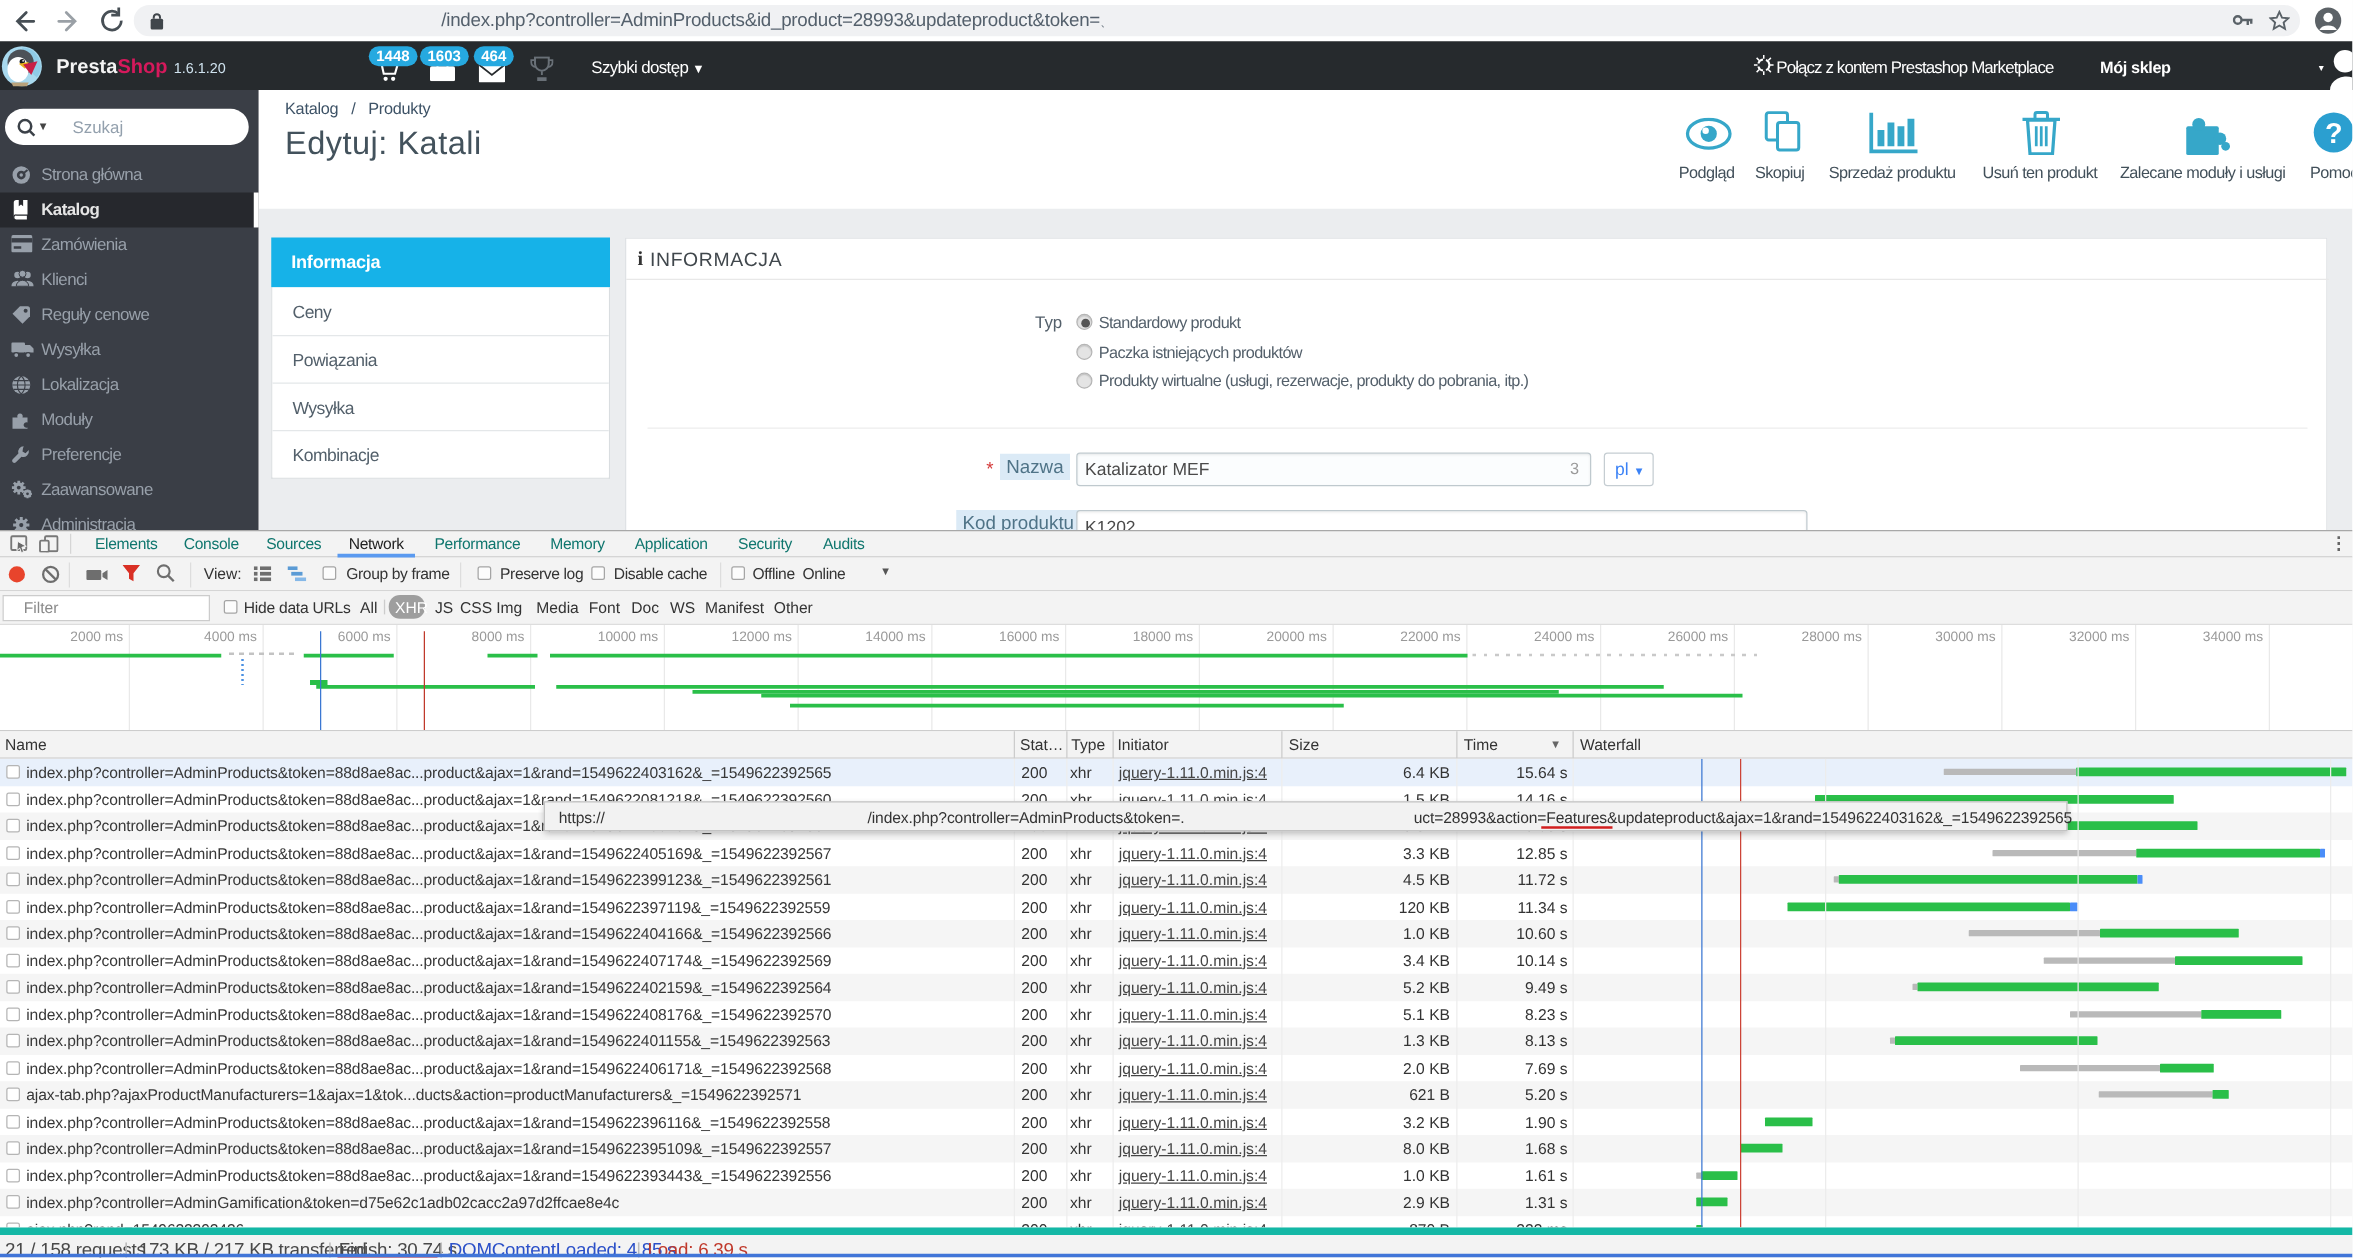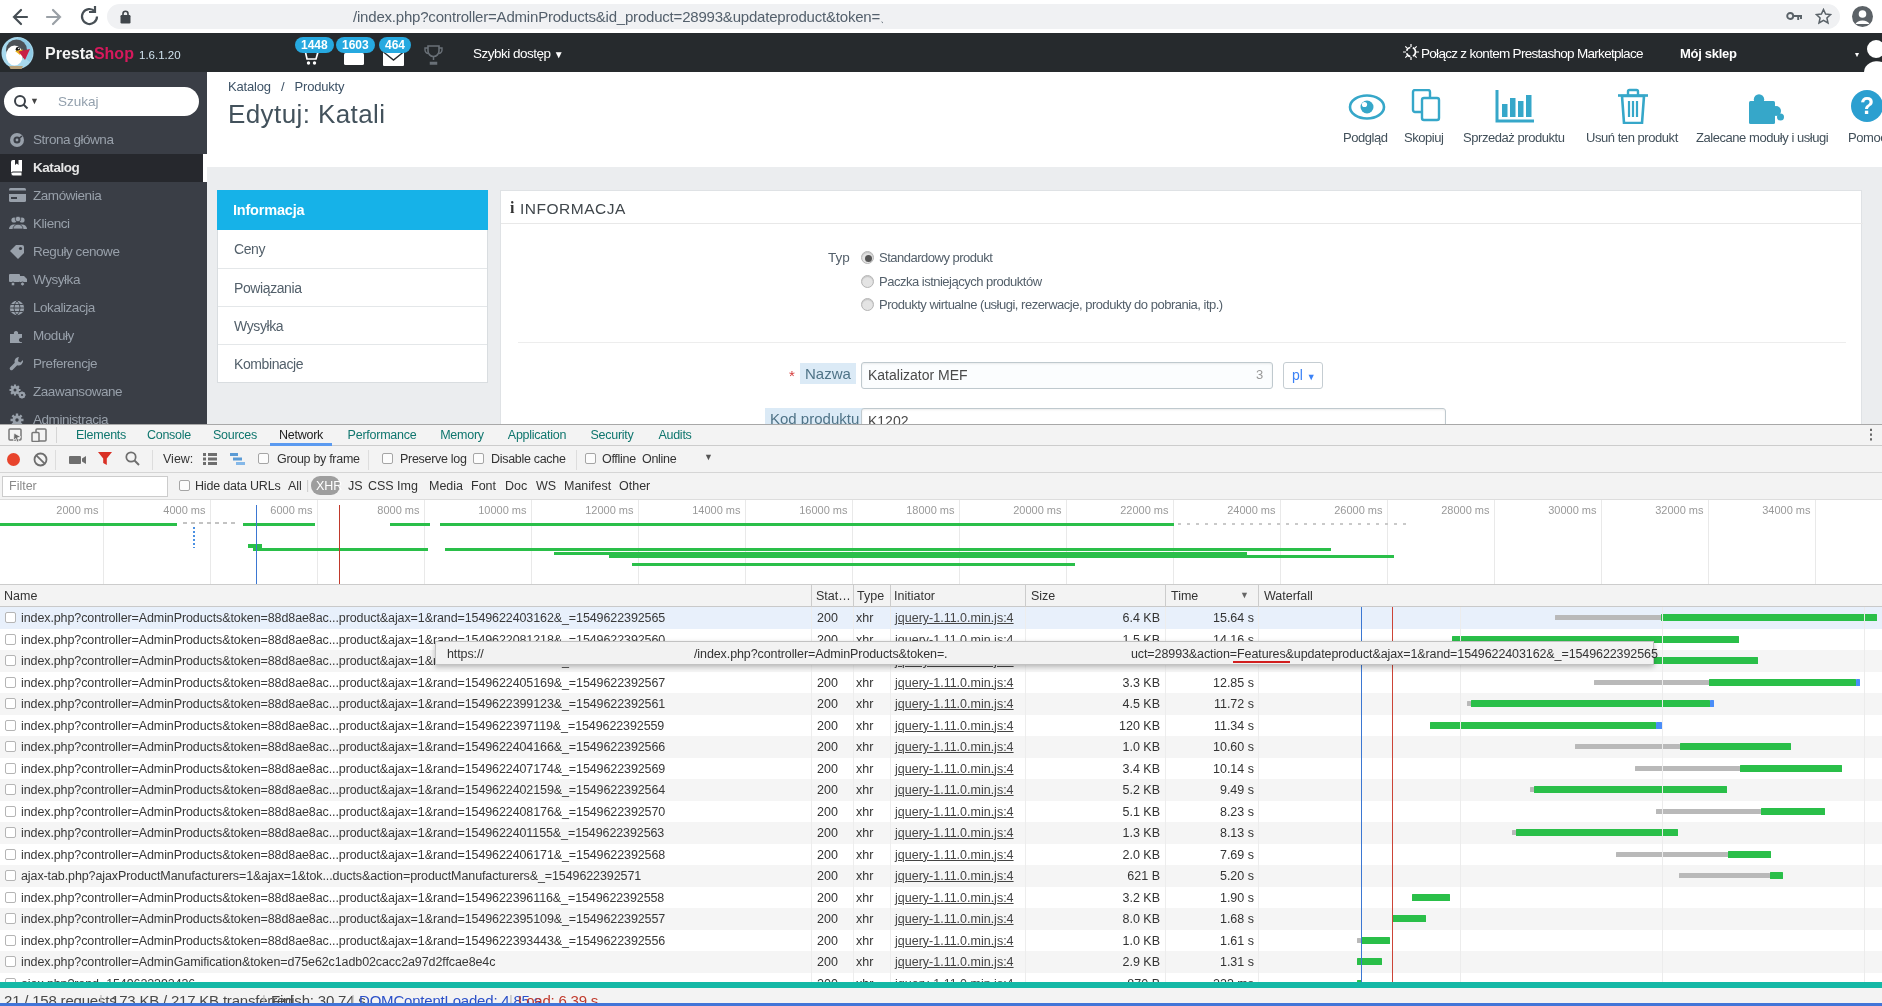--- a/index.html
+++ b/index.html
@@ -394,21 +394,21 @@
       <div class="cb" style="left:473px;top:29px"></div>
       <div class="a" style="left:491px;top:28px;letter-spacing:-0.3px">Disable cache</div>
       <div class="vsep" style="left:576px;top:26px"></div>
       <div class="cb" style="left:585px;top:29px"></div>
       <div class="a" style="left:602px;top:28px;letter-spacing:-0.3px">Offline</div>
       <div class="a" style="left:642px;top:28px;letter-spacing:-0.3px">Online</div>
       <div class="a" style="left:704px;top:28px;font-size:9px;color:#555">▼</div>
     </div>
     <div id="dfilter">
       <div class="a" style="left:2px;top:52px;width:166px;height:21px;background:#fff;border:1px solid #ccc"></div>
-      <div class="a" style="left:9px;top:55px;color:#8a8a8a">Filter</div>
+      <div class="a" style="left:19px;top:55px;color:#8a8a8a">Filter</div>
       <div class="cb" style="left:179px;top:56px"></div>
       <div class="a" style="left:195px;top:55px;letter-spacing:-0.2px">Hide data URLs</div>
       <div class="a" style="left:288px;top:55px">All</div>
       <div class="a" style="left:306px;top:54px;color:#ccc">|</div>
       <div class="a" style="left:311px;top:52px;width:29px;height:19px;background:#9e9e9e;border-radius:9px"></div>
       <div class="a" style="left:316px;top:55px;color:#fff">XHR</div>
       <div class="a" style="left:348px;top:55px">JS</div>
       <div class="a" style="left:368px;top:55px">CSS</div>
       <div class="a" style="left:397px;top:55px">Img</div>
       <div class="a" style="left:429px;top:55px">Media</div>

